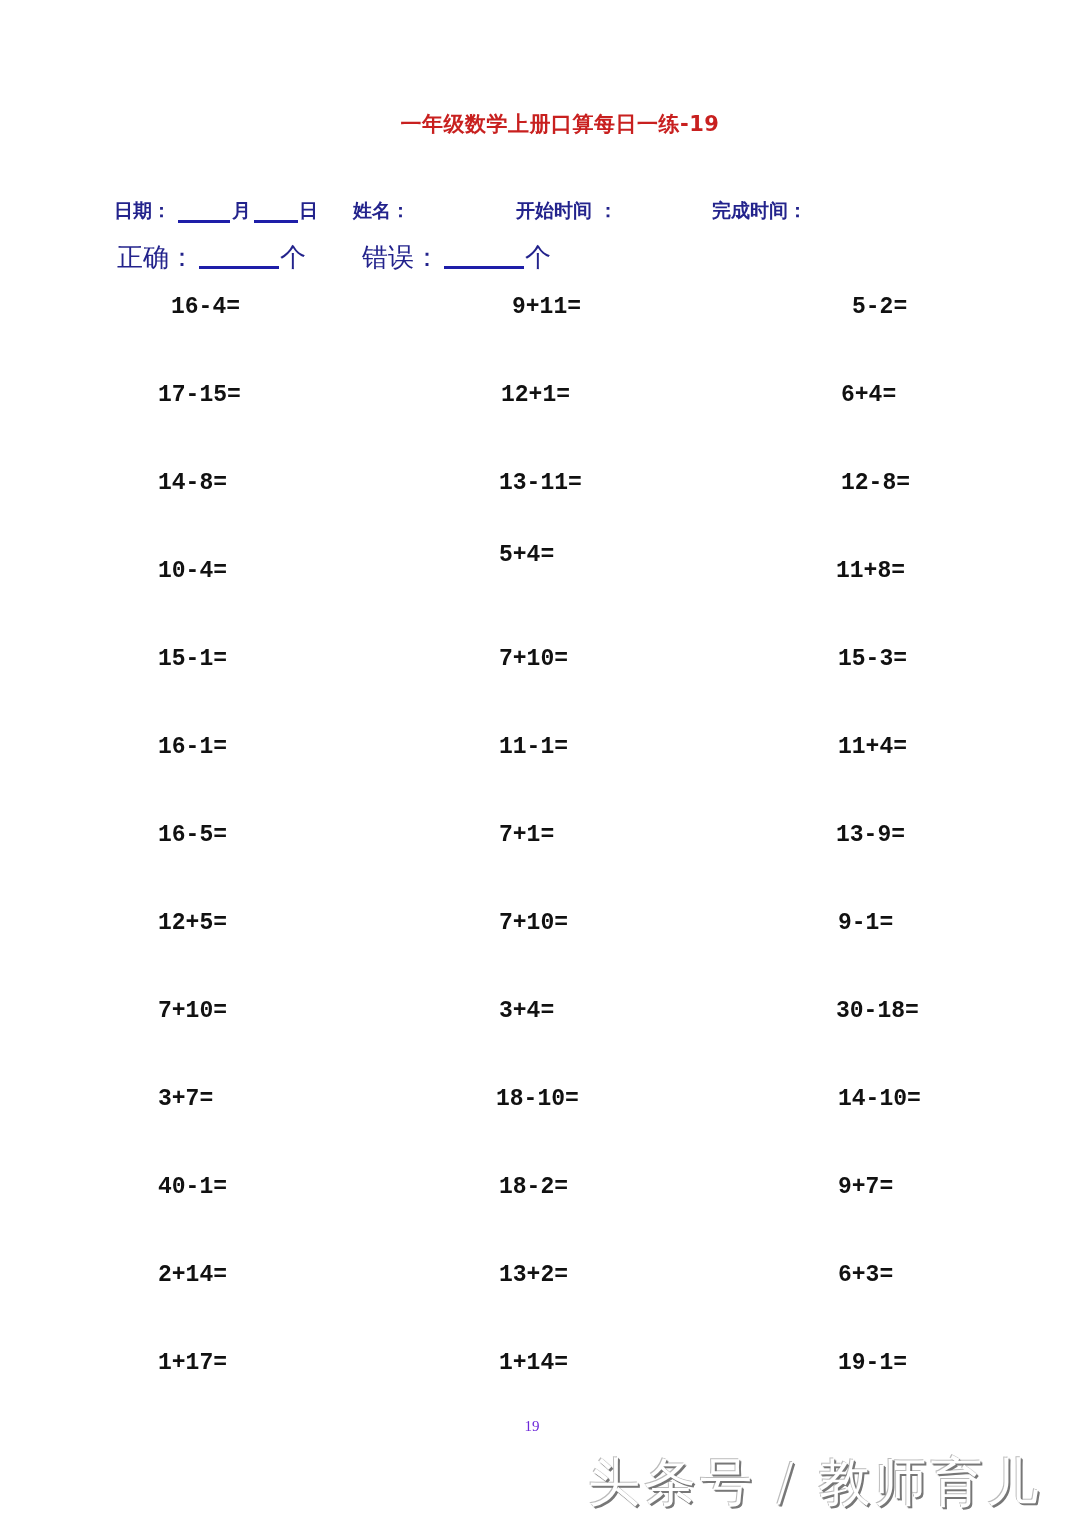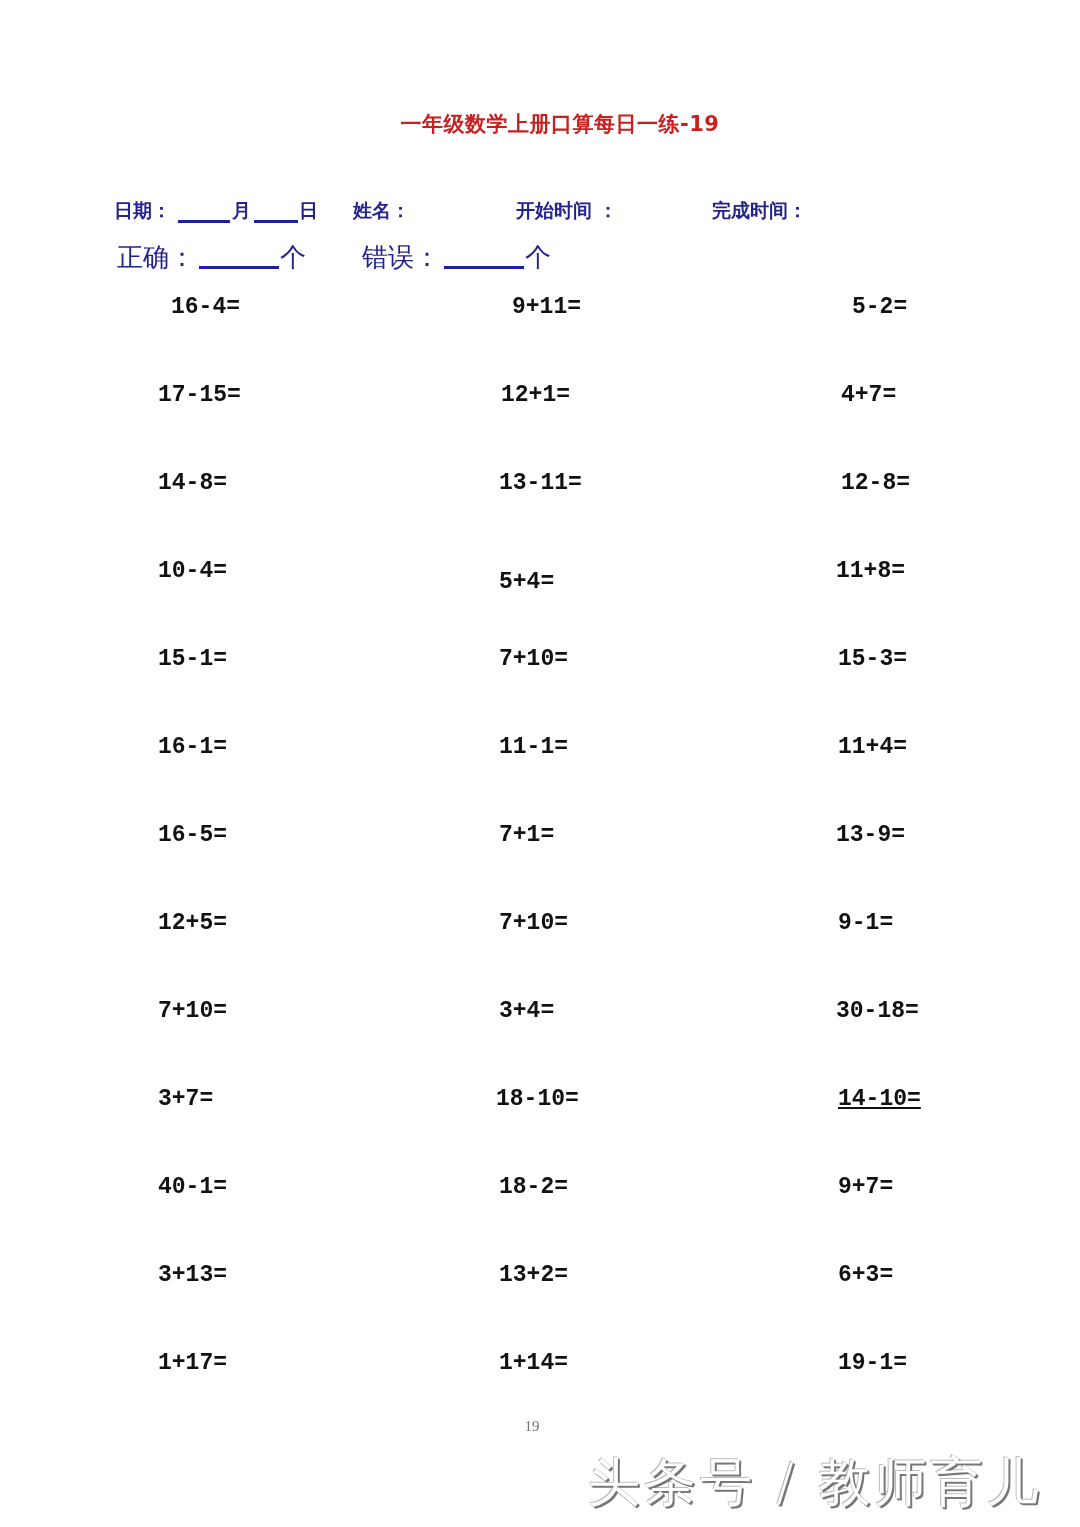--- a/index.html
+++ b/index.html
@@ -25,21 +25,21 @@
     }
     .problems {
       position: absolute; top: 0; left: 0; width: 1080px; height: 1527px; margin-top: 8px;
     }
     .prob {
       position: absolute; font-family: "Liberation Mono", monospace; font-weight: bold;
       font-size: 23px; color: #111; white-space: nowrap;
     }
     .page-num {
       position: absolute; top: 1418px; left: 0; width: 1064px; text-align: center;
-      font-family: "Liberation Serif", serif; font-size: 15px; color: #737373;
+      font-family: "Liberation Serif", serif; font-size: 15px; color: #6d28d9;
     }
     .watermark {
       position: absolute; top: 1448px; left: 588px; font-size: 52px;
       color: #ffffff; letter-spacing: 4px;
       text-shadow: 2px 2px 0 #777, -1px -1px 0 #bbb, 1px 1px 1px #555;
       font-family: "DejaVu Sans", sans-serif; font-weight: 300; text-align: center;
     }
   </style>
 </head>
 <body>
@@ -67,28 +67,28 @@
 </div>
 
 <div class="problems">
 
   <span class="prob" style="left:171px;top:286px;">16-4=</span>
   <span class="prob" style="left:512px;top:286px;">9+11=</span>
   <span class="prob" style="left:852px;top:286px;">5-2=</span>
 
   <span class="prob" style="left:158px;top:374px;">17-15=</span>
   <span class="prob" style="left:501px;top:374px;">12+1=</span>
-  <span class="prob" style="left:841px;top:374px;">4+7=</span>
+  <span class="prob" style="left:841px;top:374px;">6+4=</span>
 
   <span class="prob" style="left:158px;top:462px;">14-8=</span>
   <span class="prob" style="left:499px;top:462px;">13-11=</span>
   <span class="prob" style="left:841px;top:462px;">12-8=</span>
 
   <span class="prob" style="left:158px;top:550px;">10-4=</span>
-  <span class="prob" style="left:499px;top:561px;">5+4=</span>
+  <span class="prob" style="left:499px;top:534px;">5+4=</span>
   <span class="prob" style="left:836px;top:550px;">11+8=</span>
 
   <span class="prob" style="left:158px;top:638px;">15-1=</span>
   <span class="prob" style="left:499px;top:638px;">7+10=</span>
   <span class="prob" style="left:838px;top:638px;">15-3=</span>
 
   <span class="prob" style="left:158px;top:726px;">16-1=</span>
   <span class="prob" style="left:499px;top:726px;">11-1=</span>
   <span class="prob" style="left:838px;top:726px;">11+4=</span>
 
@@ -99,27 +99,27 @@
   <span class="prob" style="left:158px;top:902px;">12+5=</span>
   <span class="prob" style="left:499px;top:902px;">7+10=</span>
   <span class="prob" style="left:838px;top:902px;">9-1=</span>
 
   <span class="prob" style="left:158px;top:990px;">7+10=</span>
   <span class="prob" style="left:499px;top:990px;">3+4=</span>
   <span class="prob" style="left:836px;top:990px;">30-18=</span>
 
   <span class="prob" style="left:158px;top:1078px;">3+7=</span>
   <span class="prob" style="left:496px;top:1078px;">18-10=</span>
-  <span class="prob" style="left:838px;top:1078px;text-decoration:underline;">14-10=</span>
+  <span class="prob" style="left:838px;top:1078px;">14-10=</span>
 
   <span class="prob" style="left:158px;top:1166px;">40-1=</span>
   <span class="prob" style="left:499px;top:1166px;">18-2=</span>
   <span class="prob" style="left:838px;top:1166px;">9+7=</span>
 
-  <span class="prob" style="left:158px;top:1254px;">3+13=</span>
+  <span class="prob" style="left:158px;top:1254px;">2+14=</span>
   <span class="prob" style="left:499px;top:1254px;">13+2=</span>
   <span class="prob" style="left:838px;top:1254px;">6+3=</span>
 
   <span class="prob" style="left:158px;top:1342px;">1+17=</span>
   <span class="prob" style="left:499px;top:1342px;">1+14=</span>
   <span class="prob" style="left:838px;top:1342px;">19-1=</span>
 </div>
 
 <div class="page-num">19</div>
 

